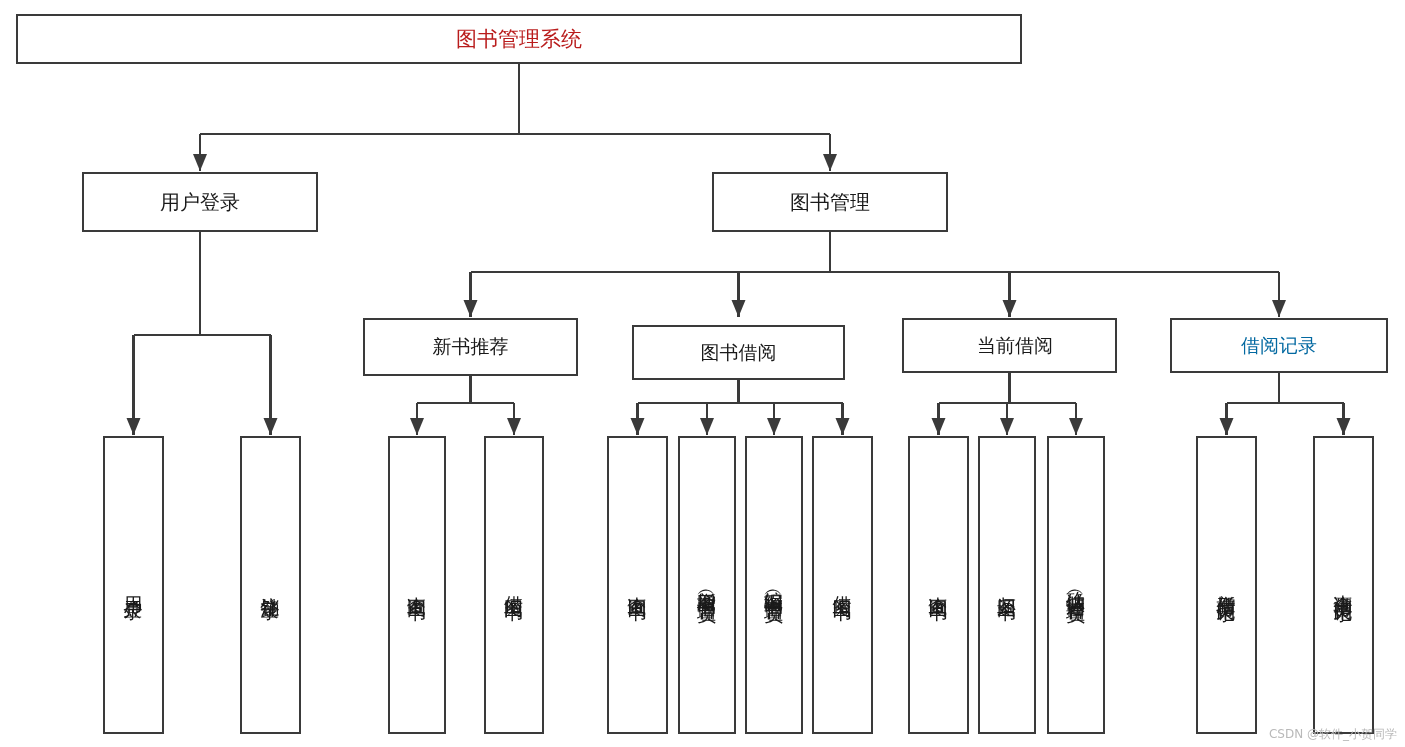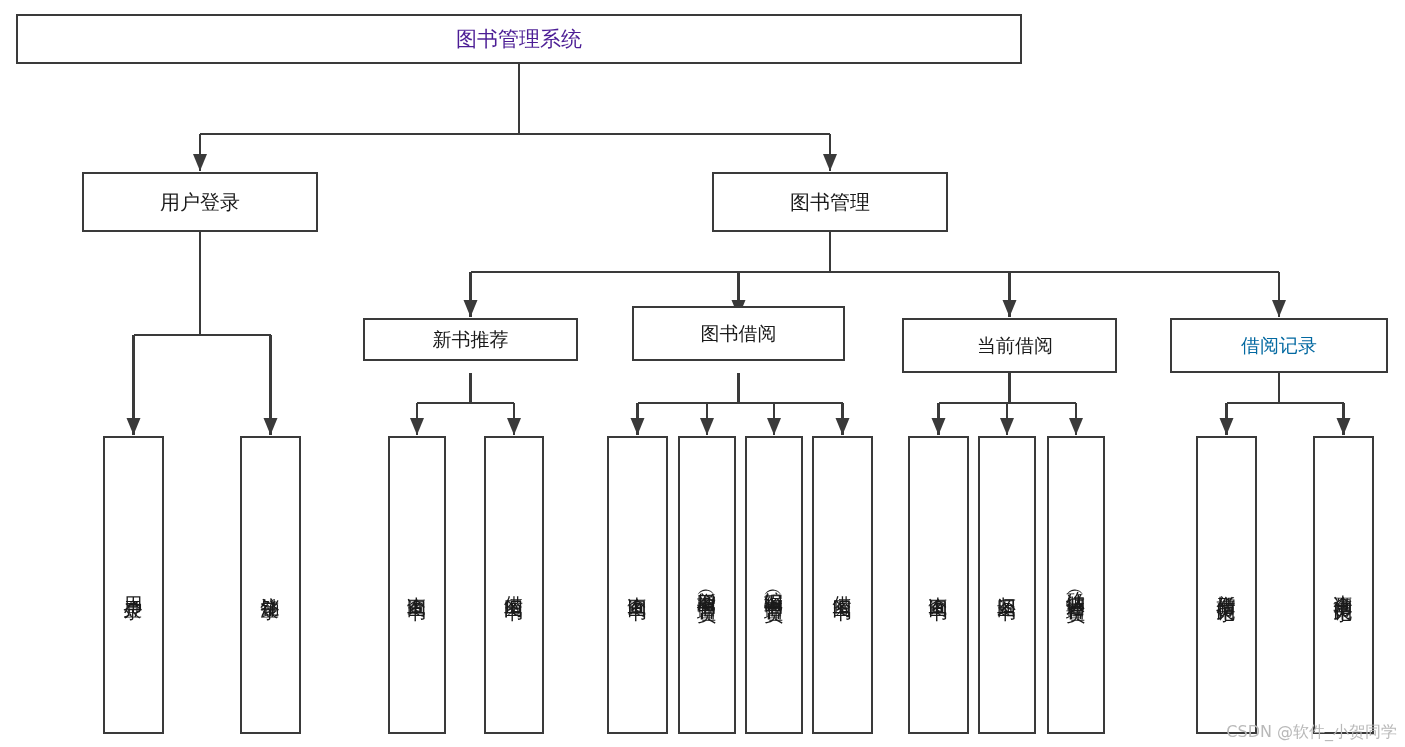--- a/index.html
+++ b/index.html
@@ -52,21 +52,21 @@
     line-height: 1.0;
   }
   .node.root .label { font-size: 21px; }
   .node.level1 .label { font-size: 20px; }
   .node.level2 .label { font-size: 19px; }
   .node.leaf .label { font-size: 19px; }
   .watermark {
     position: absolute;
     right: 8px;
     bottom: 4px;
-    font-size: 16px;
+    font-size: 12px;
     color: #b9b9b9;
     z-index: 5;
     white-space: nowrap;
     font-family: "DejaVu Sans", "Liberation Sans", sans-serif;
   }
 </style>
 </head>
 <body>
 
 <div id="canvas">
@@ -119,37 +119,37 @@
       <line x1="1076" y1="403" x2="1076" y2="435" stroke="#3a3a3a" stroke-width="2.4" shape-rendering="crispEdges"></line>
       <path d="M 1069 418 L 1083 418 L 1076 435 Z" fill="#3a3a3a"></path>
       <line x1="1279" y1="373" x2="1279" y2="403" stroke="#3a3a3a" stroke-width="2.4" shape-rendering="crispEdges"></line>
       <line x1="1226.5" y1="403" x2="1343.5" y2="403" stroke="#3a3a3a" stroke-width="2.4" shape-rendering="crispEdges"></line>
       <line x1="1226.5" y1="403" x2="1226.5" y2="435" stroke="#3a3a3a" stroke-width="2.4" shape-rendering="crispEdges"></line>
       <path d="M 1219.5 418 L 1233.5 418 L 1226.5 435 Z" fill="#3a3a3a"></path>
       <line x1="1343.5" y1="403" x2="1343.5" y2="435" stroke="#3a3a3a" stroke-width="2.4" shape-rendering="crispEdges"></line>
       <path d="M 1336.5 418 L 1350.5 418 L 1343.5 435 Z" fill="#3a3a3a"></path>
     </svg>
 
-  <div class="node root horizontal" id="node-root" style="left: 16px; top: 14px; width: 1006px; height: 50px; border-color: rgb(58, 58, 58); background: rgb(255, 255, 255); color: #4c1d95;">
+  <div class="node root horizontal" id="node-root" style="left: 16px; top: 14px; width: 1006px; height: 50px; border-color: rgb(58, 58, 58); background: rgb(255, 255, 255); color: #b91c1c;">
     <span class="label">图书管理系统</span>
   </div>
 
   <div class="node level1 horizontal" id="node-l1-0" style="left: 82px; top: 172px; width: 236px; height: 60px; border-color: rgb(58, 58, 58); background: rgb(255, 255, 255); color: rgb(26, 26, 26);">
     <span class="label">用户登录</span>
   </div>
 
   <div class="node level1 horizontal" id="node-l1-1" style="left: 712px; top: 172px; width: 236px; height: 60px; border-color: rgb(58, 58, 58); background: rgb(255, 255, 255); color: rgb(26, 26, 26);">
     <span class="label">图书管理</span>
   </div>
 
-  <div class="node level2 horizontal" id="node-l2-0" style="left: 363px; top: 318px; width: 215px; height: 43px; border-color: rgb(58, 58, 58); background: rgb(255, 255, 255); color: rgb(26, 26, 26);">
+  <div class="node level2 horizontal" id="node-l2-0" style="left: 363px; top: 318px; width: 215px; height: 58px; border-color: rgb(58, 58, 58); background: rgb(255, 255, 255); color: rgb(26, 26, 26);">
     <span class="label">新书推荐</span>
   </div>
 
-  <div class="node level2 horizontal" id="node-l2-1" style="left: 632px; top: 306px; width: 213px; height: 55px; border-color: rgb(58, 58, 58); background: rgb(255, 255, 255); color: rgb(26, 26, 26);">
+  <div class="node level2 horizontal" id="node-l2-1" style="left: 632px; top: 325px; width: 213px; height: 55px; border-color: rgb(58, 58, 58); background: rgb(255, 255, 255); color: rgb(26, 26, 26);">
     <span class="label">图书借阅</span>
   </div>
 
   <div class="node level2 horizontal" id="node-l2-2" style="left: 902px; top: 318px; width: 215px; height: 55px; border-color: rgb(58, 58, 58); background: rgb(255, 255, 255); color: rgb(26, 26, 26); padding-left: 11px;">
     <span class="label">当前借阅</span>
   </div>
 
   <div class="node level2 horizontal" id="node-l2-3" style="left: 1170px; top: 318px; width: 218px; height: 55px; border-color: rgb(58, 58, 58); background: rgb(255, 255, 255); color: #0369a1;">
     <span class="label">借阅记录</span>
   </div>

